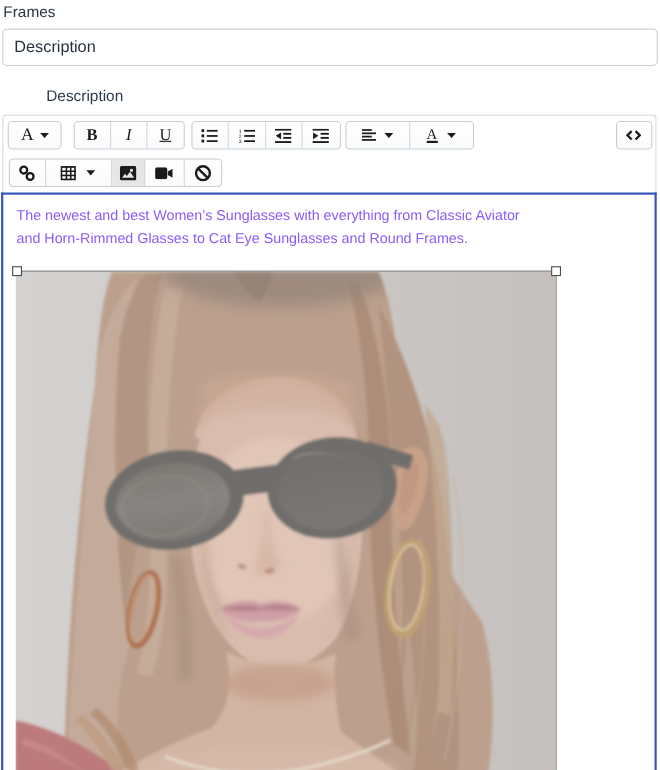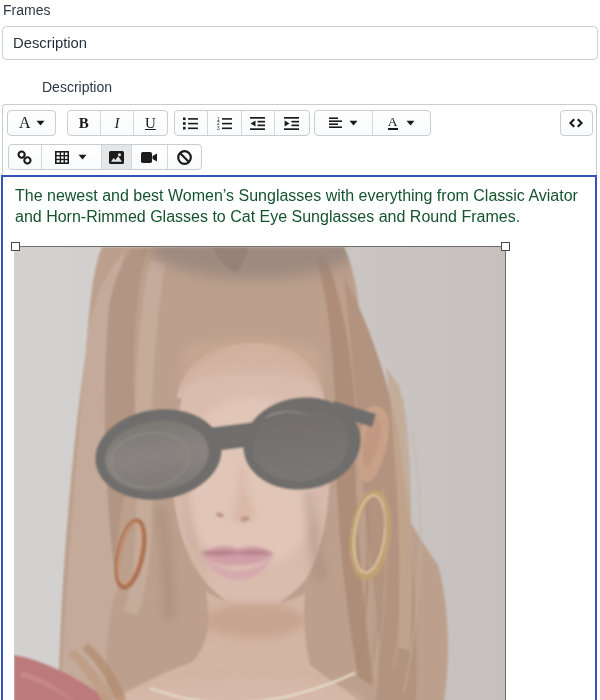--- a/index.html
+++ b/index.html
@@ -138,21 +138,21 @@
     </div>
     <div class="cell" style="width:33.4px;">
       <svg width="15" height="15" viewBox="0 0 15 15">
         <circle cx="7.5" cy="7.5" r="6.3" fill="none" stroke="#1b1b1b" stroke-width="2.2"></circle>
         <line x1="3" y1="3" x2="12" y2="12" stroke="#1b1b1b" stroke-width="2.2"></line>
       </svg>
     </div>
   </div>
 
   <div style="position:absolute;left:1px;top:174.5px;width:596px;height:526px;box-sizing:border-box;border:2px solid #3652bb;border-bottom:none;background:#fff;"></div>
-  <div style="position:absolute;left:15px;top:185px;width:575px;font-size:16px;line-height:21.2px;color:#14532d;">The newest and best Women’s Sunglasses with everything from Classic Aviator<br>and Horn-Rimmed Glasses to Cat Eye Sunglasses and Round Frames.</div>
+  <div style="position:absolute;left:15px;top:185px;width:575px;font-size:13px;line-height:21.2px;color:#8b5cf6;">The newest and best Women’s Sunglasses with everything from Classic Aviator<br>and Horn-Rimmed Glasses to Cat Eye Sunglasses and Round Frames.</div>
 
   <div style="position:absolute;left:13.5px;top:245.5px;width:492px;height:454.5px;overflow:hidden;border-top:1.5px solid #6f6f6d;border-right:1.5px solid #6f6f6d;box-sizing:border-box;">
   <svg width="492" height="460" viewBox="0 0 492 460">
     <defs>
       <linearGradient id="bg" x1="0" y1="0" x2="1" y2="0">
         <stop offset="0" stop-color="#d4d2d1"></stop>
         <stop offset="0.5" stop-color="#cdc9c7"></stop>
         <stop offset="1" stop-color="#c5c0bd"></stop>
       </linearGradient>
       <linearGradient id="lensL" x1="0" y1="0" x2="0" y2="1">

